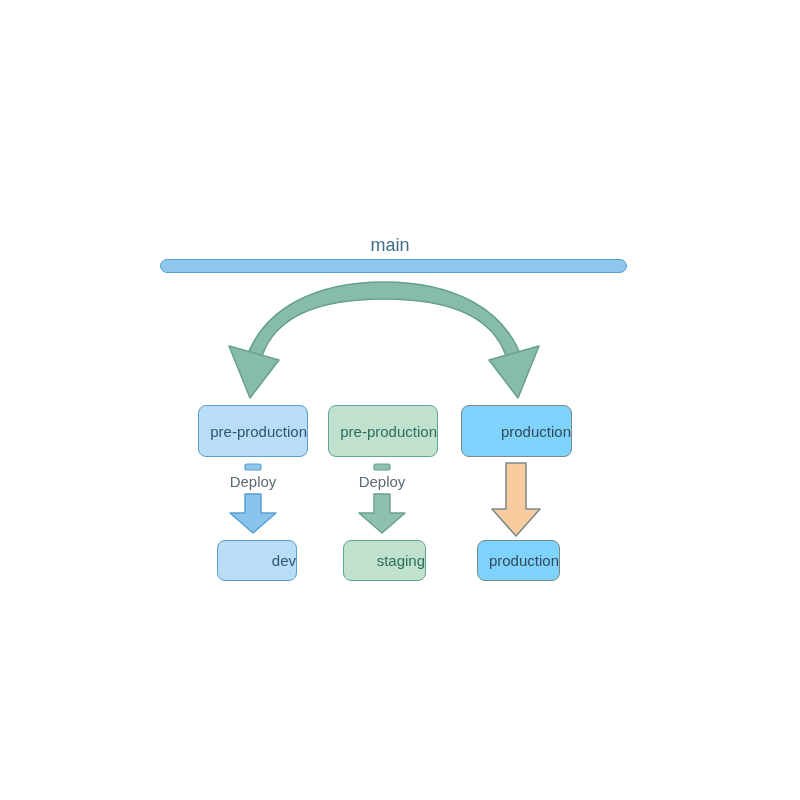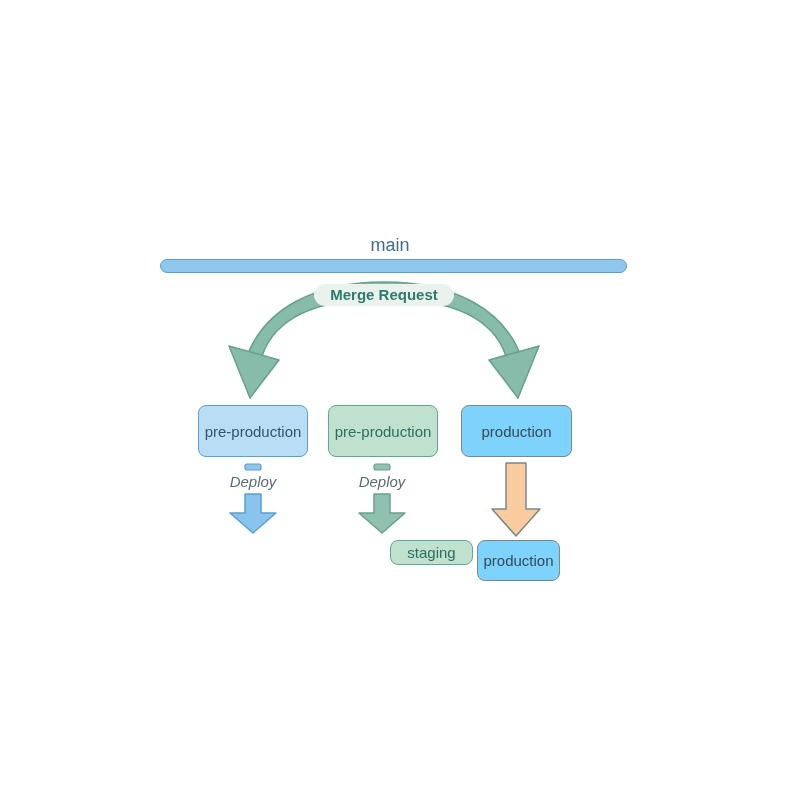--- a/index.html
+++ b/index.html
@@ -46,44 +46,43 @@
     background: #eaf2ee;
     border-radius: 11px;
     font-size: 15px; font-weight: 600;
     color: #2e7a6b;
   }
 
   .box {
     box-sizing: border-box;
     display: flex;
     align-items: center;
-    justify-content: center;
+    justify-content: flex-end;
     border-radius: 8px;
     font-size: 15px;
   }
   .box.blue   { background: #b9ddf4; border: 1.5px solid #5b9fd0; color: #2e566e; }
   .box.green  { background: #bfe1ce; border: 1.5px solid #64a694; color: #2e6e5e; }
   .box.orange { background: #7dd3fc; border: 1.5px solid #7a8a88; color: #37495a; }
 
   .box-top-1 { left: 198px; top: 405px; width: 110px; height: 52px; }
   .box-top-2 { left: 328px; top: 405px; width: 110px; height: 52px; }
   .box-top-3 { left: 461px; top: 405px; width: 111px; height: 52px; }
 
   .deploy-label {
     top: 473px; width: 80px; height: 18px;
     text-align: center;
     font-size: 15px;
     color: #5c6b73;
-    font-style: italic;
   }
   .deploy-1 { left: 213px; }
   .deploy-2 { left: 342px; }
 
   .box-bot-1 { left: 217px; top: 540px; width: 80px; height: 41px; }
-  .box-bot-2 { left: 343px; top: 540px; width: 83px; height: 25px; margin-left: 47px; }
+  .box-bot-2 { left: 343px; top: 540px; width: 83px; height: 41px; }
   .box-bot-3 { left: 477px; top: 540px; width: 83px; height: 41px; }
 </style>
 </head>
 <body>
 
 <div class="canvas">
 
   <div class="abs main-label">main</div>
 
   <div class="abs main-bar"></div>
@@ -99,35 +98,37 @@
     <path stroke-width="1.5" stroke-linejoin="round" d="M 539 346 L 489 360 L 518 398 Z" fill="#87bbaa" stroke="#67a08e"></path>
 
     <rect x="245" y="464" width="16" height="6" rx="2" stroke-width="1.2" fill="#8ec6ec" stroke="#58a0d2"></rect>
     <rect x="374" y="464" width="16" height="6" rx="2" stroke-width="1.2" fill="#90c0ae" stroke="#67a08e"></rect>
 
     <polygon stroke-width="1.5" stroke-linejoin="round" points="245,494 261,494 261,513 276,513 253,533 230,513 245,513" fill="#8ac3eb" stroke="#58a0d2"></polygon>
     <polygon stroke-width="1.5" stroke-linejoin="round" points="374,494 390,494 390,513 405,513 382,533 359,513 374,513" fill="#90c0ae" stroke="#67a08e"></polygon>
     <polygon stroke-width="1.5" stroke-linejoin="round" points="506,463 526,463 526,509 540,509 516,536 492,509 506,509" fill="#f9cb9e" stroke="#7a8a88"></polygon>
   </svg>
 
-  <div class="abs merge-label">Merge Request</div>
 
   <div class="abs box blue box-top-1">
     <span>pre-production</span>
   </div>
   <div class="abs box green box-top-2">
     <span>pre-production</span>
   </div>
   <div class="abs box orange box-top-3">
     <span>production</span>
   </div>
 
   <div class="abs deploy-label deploy-1">Deploy</div>
   <div class="abs deploy-label deploy-2">Deploy</div>
 
+  <div class="abs box blue box-bot-1">
+    <span>dev</span>
+  </div>
   <div class="abs box green box-bot-2">
     <span>staging</span>
   </div>
   <div class="abs box orange box-bot-3">
     <span>production</span>
   </div>
 
 </div>
 
 </body></html>

